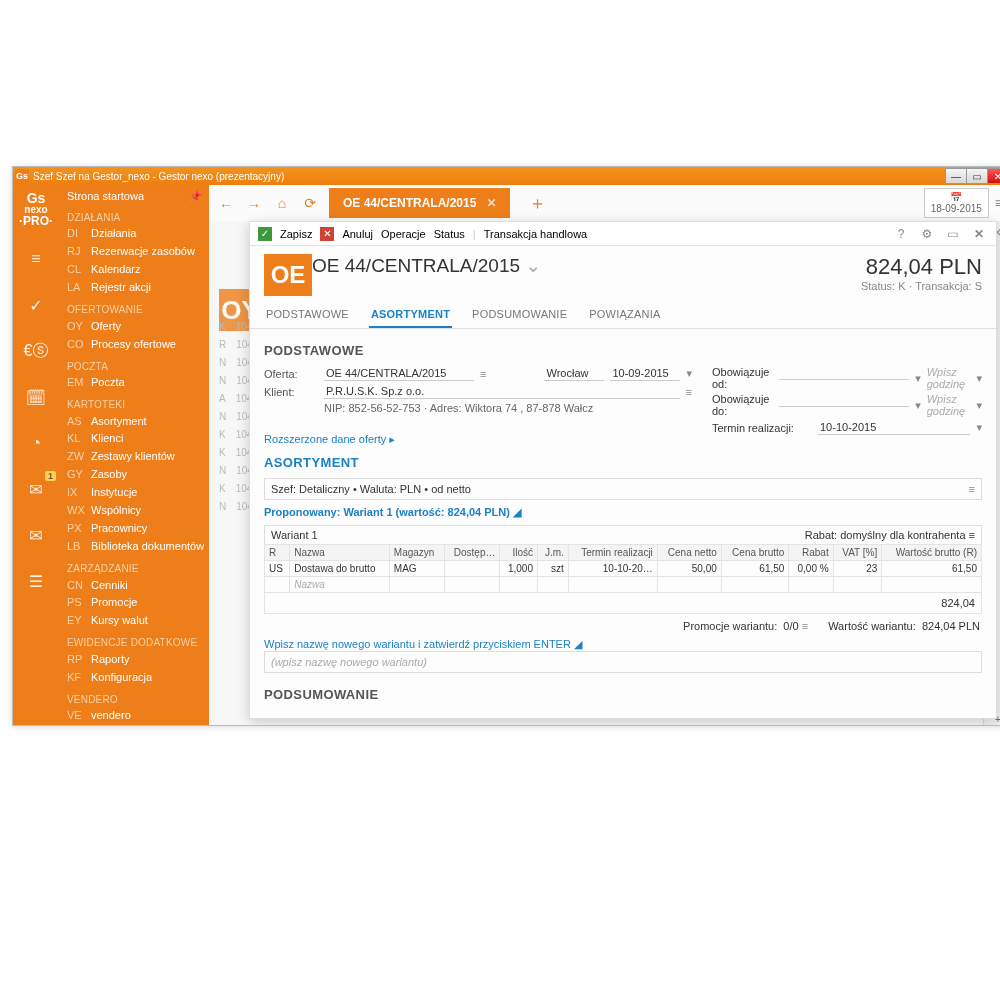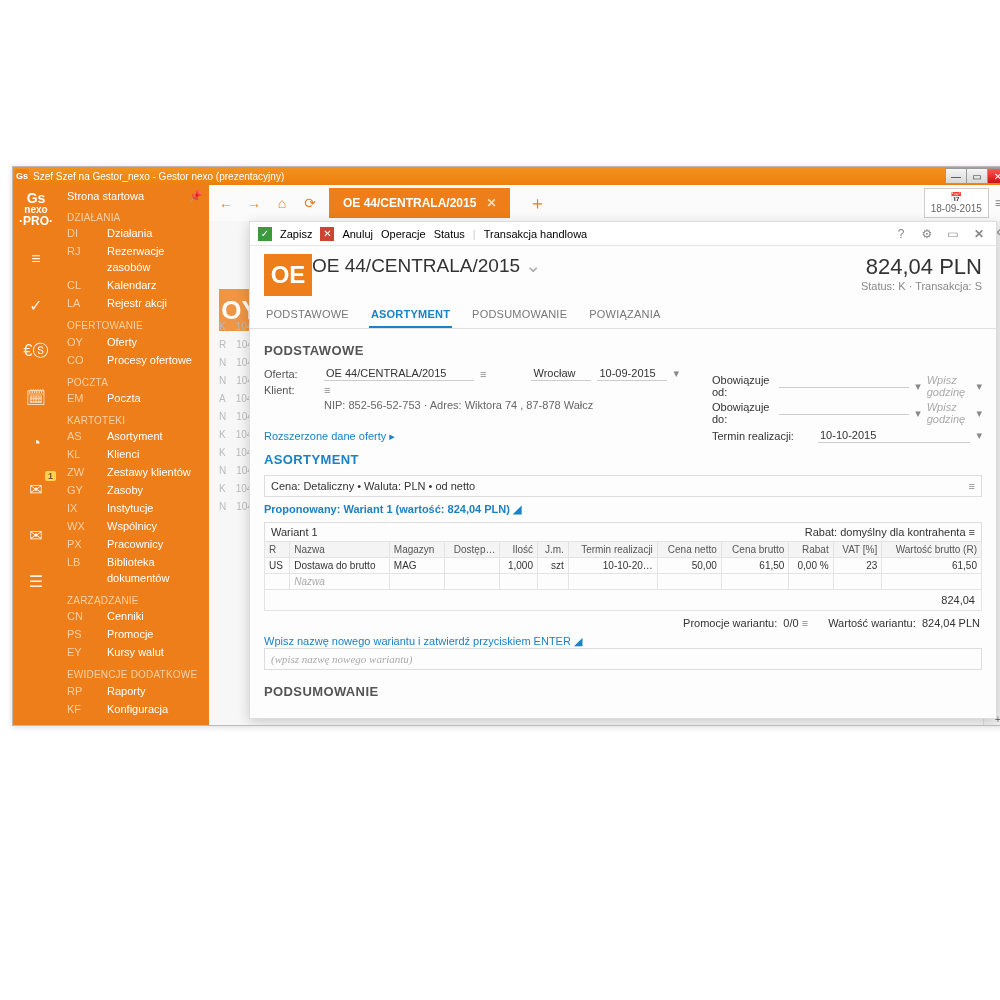--- a/index.html
+++ b/index.html
@@ -11,21 +11,21 @@
 .titlebar .wb { width: 22px; height: 16px; background: linear-gradient(#f5f5f5,#d8d8d8); border: 1px solid #999; color: #333; font-size: 10px; display: inline-flex; align-items: center; justify-content: center; margin-left: -1px; }
 .titlebar .wb.close { background: linear-gradient(#f55,#c11); color:#fff; }
 .body { display: flex; height: calc(100% - 18px); }
 .iconrail { width: 46px; background: #ed7e19; display: flex; flex-direction: column; align-items: center; padding-top: 6px; gap: 18px; }
 .iconrail .logo { color: #fff; font-size: 10px; font-weight: 700; text-align: center; line-height: 1; }
 .iconrail .ri { width: 28px; height: 28px; display: flex; align-items: center; justify-content: center; color: #fff; font-size: 16px; opacity: .9; position: relative; }
 .badge { position: absolute; top: -4px; right: -6px; background: #ffdd55; color: #653; font-size: 9px; font-weight: 700; padding: 0 3px; border-radius: 2px; }
 .sidebar { width: 150px; background: #ed7e19; color: #fff; font-size: 11px; padding: 4px 0 0 8px; line-height: 1.45; overflow:hidden; }
 .sidebar .hdr { color: #f9d1a8; font-size: 10px; text-transform: uppercase; margin-top: 6px; letter-spacing: .02em; }
 .sidebar .top { display:flex; justify-content:space-between; padding-right:6px; color:#fff; }
-.sidebar .itm { display: flex; gap: 22px; padding: 1px 0; }
+.sidebar .itm { display: flex; gap: 6px; padding: 1px 0; }
 .sidebar .code { color: #f9d1a8; min-width: 18px; }
 .main { flex: 1; background: #f7f7f7; position: relative; overflow:hidden;}
 .navbar { height: 36px; display: flex; align-items: center; padding: 0 8px; gap: 10px; background:#fbfbfb;}
 .navbtn { width: 18px; height: 18px; display:inline-flex; align-items:center; justify-content:center; color:#e67e22; font-size:14px;}
 .tab { background:#ed7e19; color:#fff; height:30px; display:inline-flex; align-items:center; padding:0 14px; font-size:12px; font-weight:600;}
 .tab .x{ margin-left:10px; opacity:.7;}
 .plus{ color:#e67e22; font-size:18px; margin-left:8px;}
 .navbar .right{ margin-left:auto; display:flex; align-items:center; gap:6px; font-size:10px; color:#666;}
 .datebox{border:1px solid #ccc; padding:3px 6px; background:#fff; display:flex; flex-direction:column; align-items:center;}
 .burger{font-size:14px;color:#888;}
@@ -56,21 +56,21 @@
 .ddl{ color:#888;}
 .link{ color:#1a82c6; font-size:11px;}
 .light{ color:#aaa; font-style:italic;}
 .pricerow{ border:1px solid #ddd; padding:4px 6px; display:flex; justify-content:space-between; margin:6px 0;}
 table{ border-collapse:collapse; width:100%; font-size:10px;}
 th,td{ border:1px solid #e4e4e4; padding:2px 4px; text-align:right; white-space:nowrap;}
 th{ background:#f4f4f4; color:#555; font-weight:400;}
 td.l,th.l{text-align:left;}
 .variantbar{display:flex;justify-content:space-between;border:1px solid #ddd;border-bottom:none;padding:3px 6px;}
 .footrow{display:flex;justify-content:flex-end;gap:20px;padding:6px 2px;}
-.inputghost{border:1px solid #ddd; padding:4px 6px; color:#aaa; font-style:italic;font-family:Liberation Serif, serif;}
+.inputghost{border:1px solid #ddd; padding:4px 6px; color:#aaa; font-style:italic;}
 .ghostcol{position:absolute; right:0; top:36px; width:28px; bottom:0; background:#f2f2f2; border-left:1px solid #ddd;}
 .ghostcol .gx{ width:24px; height:24px; margin:4px auto; color:#999; text-align:center; font-size:13px;}
 .pm{position:absolute; right:4px; bottom:0; font-size:10px; color:#666;}
 .hiddenrows{position:absolute; left:0; right:0; top:96px; font-size:10px; color:#bbb; padding:0 10px;}
 .hiddenrows div{display:flex; gap:10px; height:18px; align-items:center;}
 </style>
 </head>
 <body>
 
 <div class="app">
@@ -302,33 +302,34 @@
         </div>
         <div class="tabs2">
           <div class="t">PODSTAWOWE</div>
           <div class="t active">ASORTYMENT</div>
           <div class="t">PODSUMOWANIE</div>
           <div class="t">POWIĄZANIA</div>
         </div>
 
         <div class="content">
           <div class="sect">PODSTAWOWE</div>
-          <div style="display:flex; gap:33px;align-items:flex-end;">
+          <div style="display:flex; gap:20px;">
             <div style="flex:1">
               <div class="row">
                   <span class="lbl">Oferta:</span>
                 <span class="fval" style="min-width:150px">OE 44/CENTRALA/2015</span>
                   <span class="eqbtn">≡</span>
                 <span style="flex:1"></span>
                 <span class="fval" style="min-width:60px">Wrocław</span>
                 <span class="fval" style="min-width:70px">10-09-2015</span>
                   <span class="ddl">▾</span>
               </div>
               <div class="row">
                   <span class="lbl">Klient:</span>
+                <span class="fval" style="flex:1">P.R.U.S.K. Sp.z o.o.</span>
                   <span class="eqbtn">≡</span>
               </div>
               <div class="row" style="color:#666">
                   <span class="lbl"></span>
                   <span>NIP:  852-56-52-753  ·  Adres:  Wiktora 74 , 87-878 Wałcz</span>
                 </div>
               <div class="row" style="margin-top:19px">
                   <span class="link">Rozszerzone dane oferty ▸</span>
                 </div>
             </div>
@@ -350,21 +351,21 @@
               <div class="row">
                   <span style="width:100px">Termin realizacji:</span>
                   <span class="fval" style="flex:1">10-10-2015</span>
                   <span class="ddl">▾</span>
                 </div>
             </div>
           </div>
 
           <div class="sect blue">ASORTYMENT</div>
           <div class="pricerow">
-              <span>Cena: Detaliczny • Waluta: PLN • od netto</span>
+              <span>Szef: Detaliczny • Waluta: PLN • od netto</span>
               <span class="eqbtn">≡</span>
             </div>
           <div class="link" style="font-weight:600; margin:6px 0">Proponowany: Wariant 1 (wartość: 824,04 PLN) ◢</div>
           <div class="variantbar">
               <span>Wariant 1</span>
               <span>Rabat: domyślny dla kontrahenta ≡</span>
             </div>
           <table>
             <thead>
                 <tr id="thead-row">

